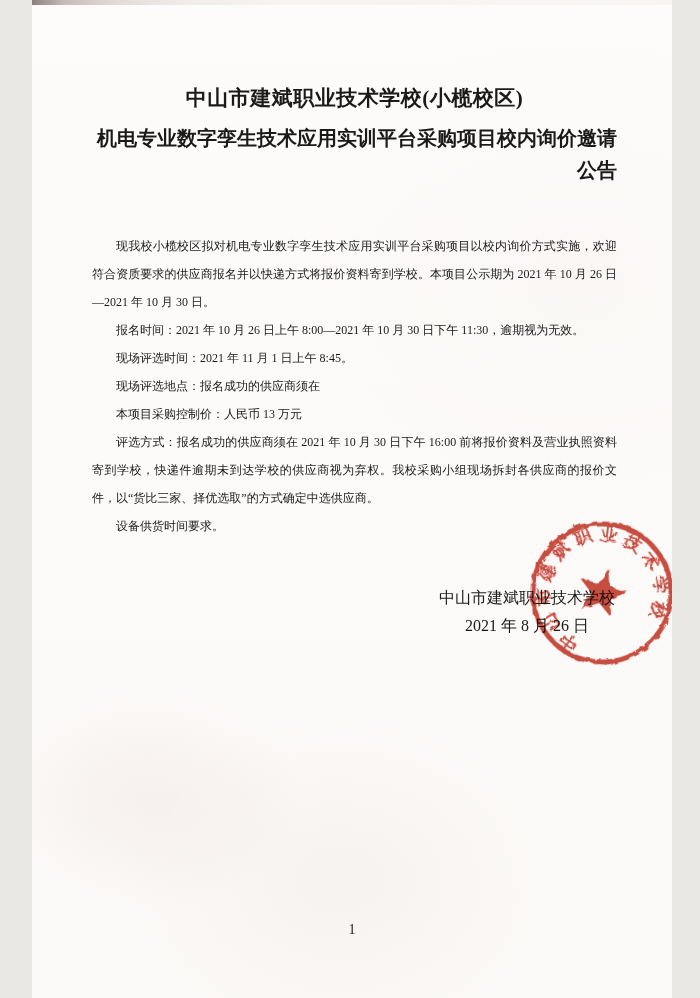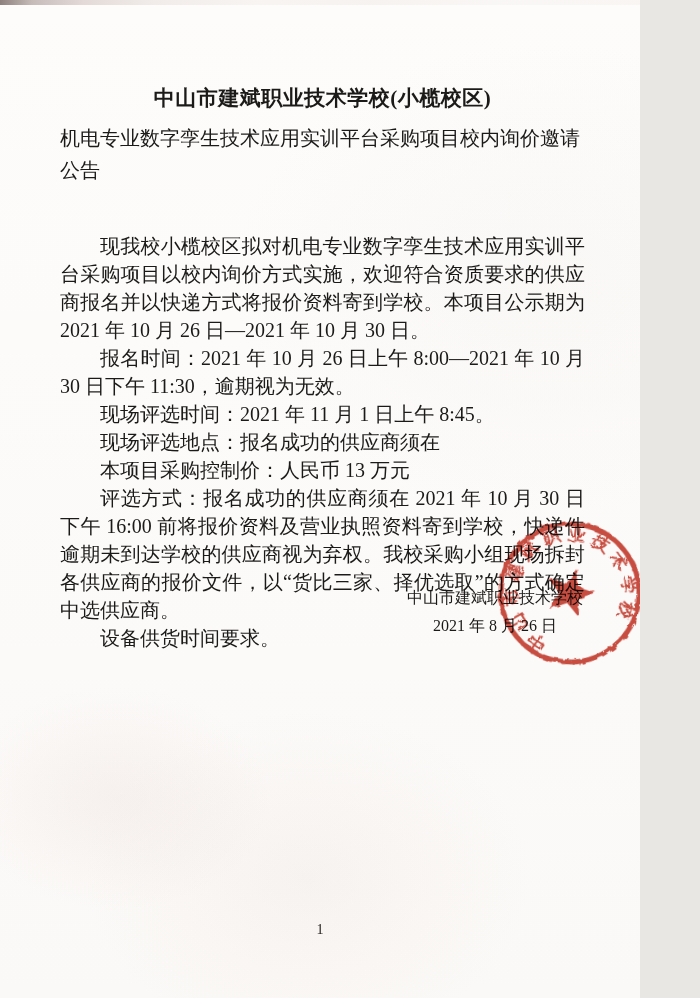--- a/index.html
+++ b/index.html
@@ -13,45 +13,46 @@
     width: 640px; height: 998px;
     overflow: hidden;
     color: #1c1a19;
     background:
       radial-gradient(220px 160px at 18% 80%, rgba(216,190,186,0.16), transparent 70%),
       radial-gradient(320px 240px at 48% 88%, rgba(214,196,186,0.13), transparent 70%),
       radial-gradient(420px 320px at 85% 28%, rgba(224,210,200,0.09), transparent 75%),
       linear-gradient(#fdfcfb, #fbf9f7);
     box-sizing: border-box;
     padding: 0 55px 0 60px;
+    margin-left: 32px;
   }
   .scan-top {
     position: absolute; top: 0; left: 0; right: 0; height: 5px;
     background: linear-gradient(to right,
       rgba(73,52,48,0.62) 0%, rgba(110,82,75,0.38) 5%,
       rgba(150,118,108,0.25) 13%, rgba(178,152,142,0.16) 24%,
       rgba(198,176,166,0.10) 40%, rgba(198,178,168,0.13) 58%,
       rgba(205,186,176,0.08) 78%, rgba(210,192,182,0.11) 100%);
   }
   .title1 {
     margin: 83px 0 0 0;
     font-size: 21px; font-weight: bold;
     text-align: center; letter-spacing: 0.5px;
     line-height: 30px;
   }
   .title2 {
     margin: 9px 0 0 0;
-    font-size: 20px; font-weight: normal;
-    text-align: left; letter-spacing: 0px;
+    font-size: 20px; font-weight: bold;
+    text-align: right; letter-spacing: 0px;
     line-height: 32px;
   }
   .bodytext { margin-top: 46px; }
   .bodytext p {
     margin: 0; padding: 0;
-    font-size: 20px; line-height: 28px;
+    font-size: 12px; line-height: 28px;
     text-align: justify;
     text-indent: 2em;
   }
   .signature {
     position: absolute; top: 584px; right: 57px;
     text-align: center;
     font-size: 16px; line-height: 28px;
     z-index: 2;
   }
   .seal {

